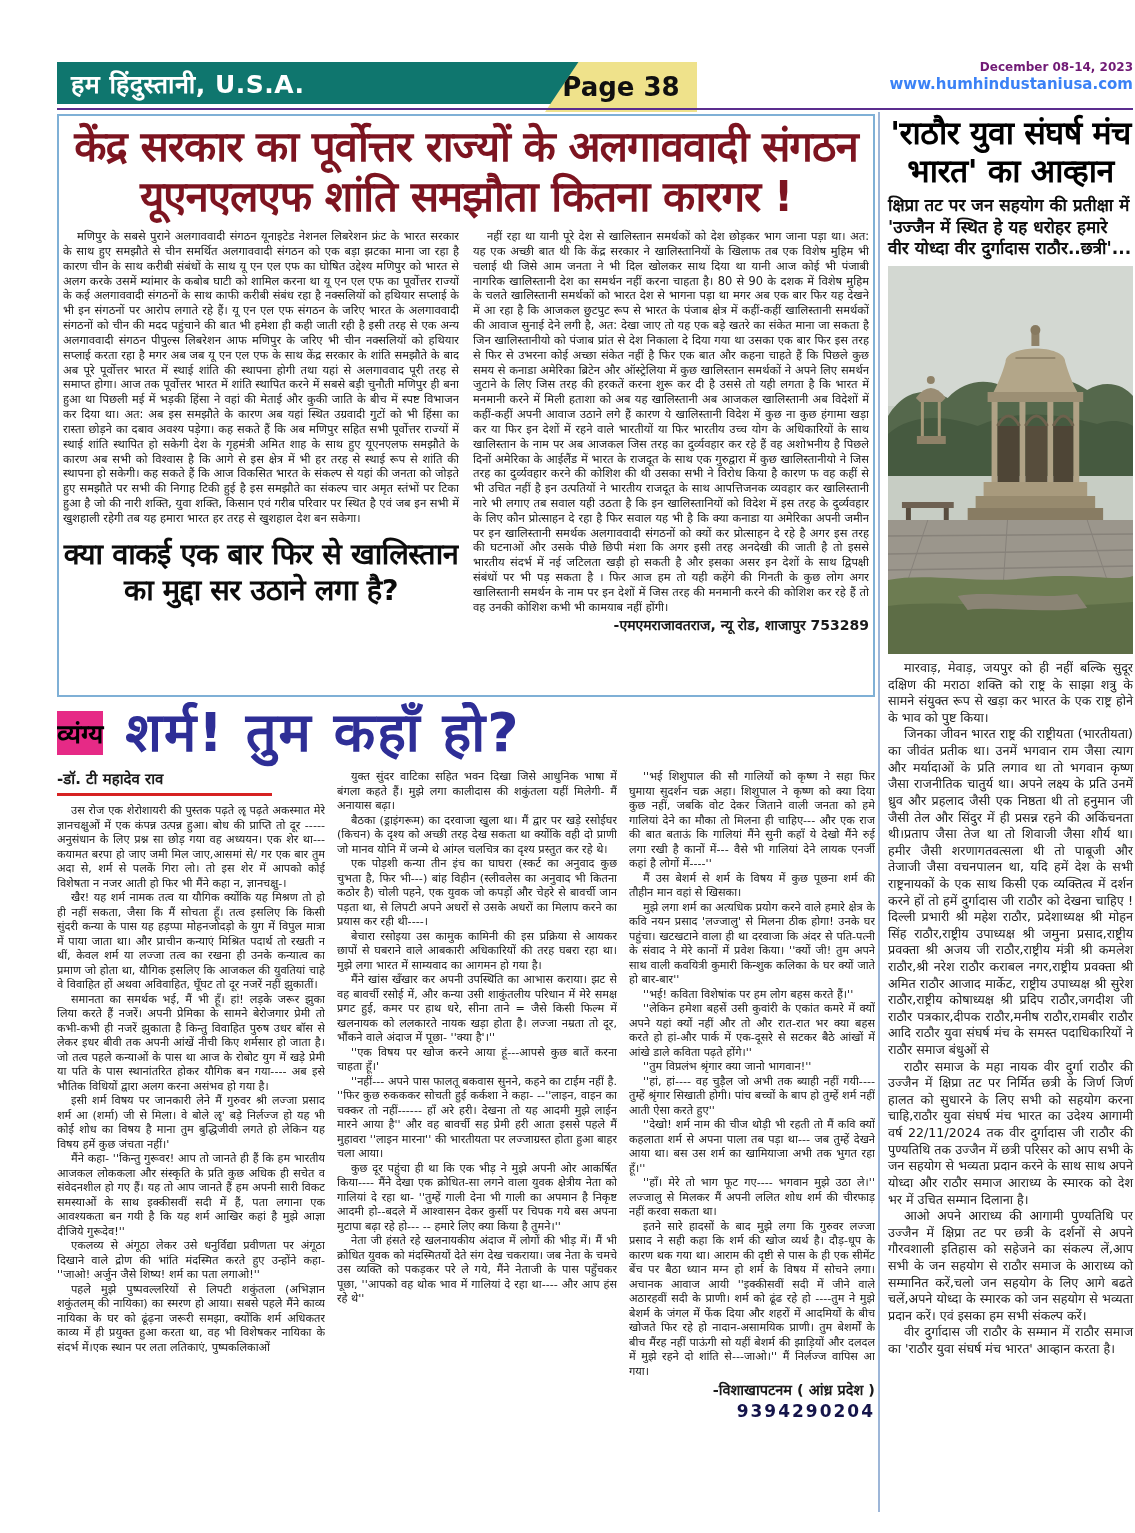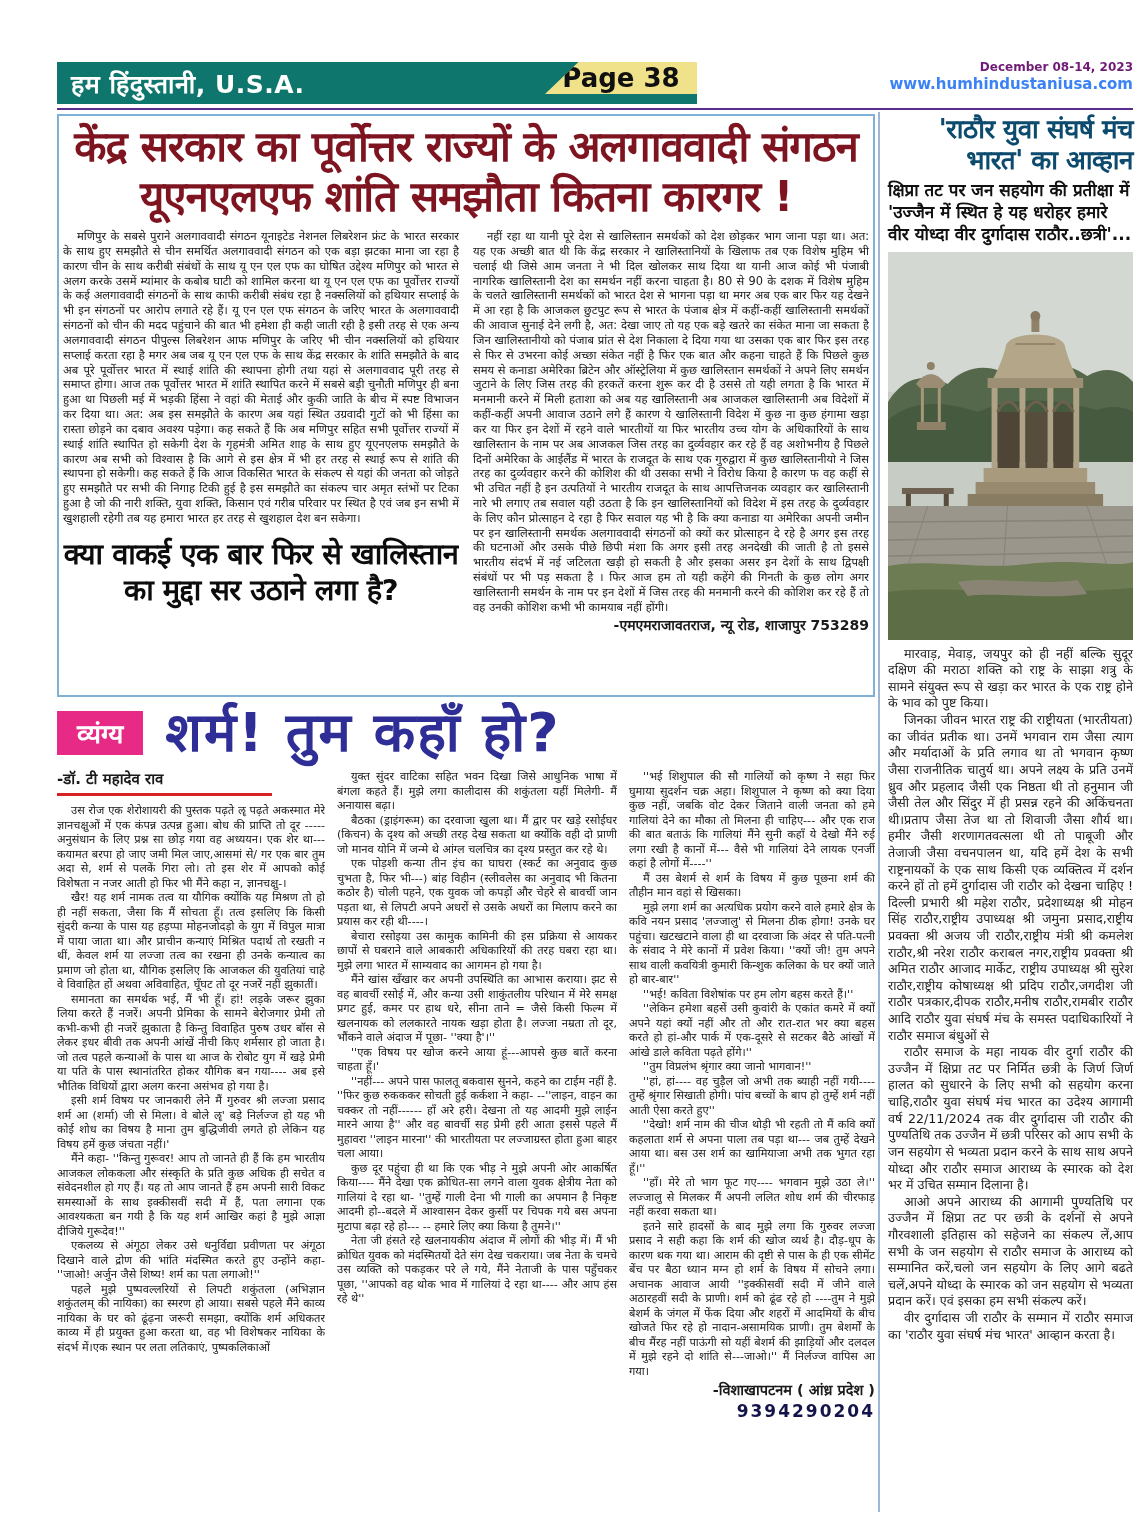--- a/index.html
+++ b/index.html
@@ -3,21 +3,21 @@
 <meta charset="utf-8">
 <style>
   html,body{margin:0;padding:0;background:#e9e9e9;}
   .page{position:relative;width:1135px;height:1533px;background:#ffffff;margin:0 auto;
         font-family:"DejaVu Sans","Liberation Sans",sans-serif;color:#1a1a1a;overflow:hidden;}
   
   .hdr{position:absolute;top:60px;left:57px;width:1076px;height:48px;}
   .brandbar{position:absolute;left:0;top:2px;width:640px;height:42px;background:#0f766e;
             display:flex;align-items:center;padding-left:14px;box-sizing:border-box;}
   .brand{color:#ffffff;font-size:25px;font-weight:800;letter-spacing:.5px;}
-  .pagebadge{position:absolute;left:488px;top:2px;width:152px;height:32px;background:#efe28b;
+  .pagebadge{position:absolute;left:488px;top:2px;width:152px;height:50px;background:#efe28b;
              display:flex;align-items:center;justify-content:center;
              clip-path:polygon(22% 0,100% 0,100% 100%,0 100%);}
   .pagebadge span{font-size:26px;font-weight:800;color:#101010;}
   .hdr-right{position:absolute;right:0;top:0;text-align:right;line-height:1.25;}
   .hdr-date{color:#701a75;font-weight:800;font-size:12px;}
   .hdr-site{color:#3b82f6;font-weight:700;font-size:15px;cursor:pointer;}
   .purple-rule{position:absolute;top:108px;left:57px;width:1076px;height:0;border-top:2px solid #5b2d8e;}
   
   .main-box{position:absolute;top:114px;left:57px;width:818px;height:583px;
             border:2px solid #7fb0d6;box-sizing:border-box;padding:4px 4px;overflow:hidden;}
@@ -25,34 +25,34 @@
                  letter-spacing:-1px;margin:2px 0 8px 0;}
   .main-cols{display:flex;gap:14px;}
   .mcol{width:50%;text-align:justify;font-size:11.4px;line-height:1.3;overflow:hidden;height:428px;}
   .mcol p{margin:0 0 1px 0;text-indent:14px;}
   .sub-head{font-weight:900;color:#0c0c0c;font-size:29px;line-height:1.25;text-align:center;
             letter-spacing:-.5px;margin:10px 0 6px 0;}
   .sig-main{font-weight:800;font-size:14px;text-align:right;margin-top:4px;text-indent:0 !important;}
   
   .satire{position:absolute;top:702px;left:57px;width:818px;height:828px;overflow:hidden;}
   .sat-head-row{display:flex;align-items:center;gap:22px;height:62px;}
-  .sat-badge{background:#e62a86;color:#ffffff;font-weight:800;font-size:26px;padding:4px 20px;}
+  .sat-badge{background:#e62a86;color:#000000;font-weight:800;font-size:26px;padding:4px 0;}
   .sat-headline{color:#2e2e96;font-weight:900;font-size:54px;letter-spacing:2px;line-height:1;}
   .sat-cols{display:flex;gap:12px;margin-top:6px;}
   .scol{text-align:justify;font-size:11.2px;line-height:1.295;overflow:hidden;height:752px;}
   .scol p{margin:0;text-indent:14px;}
   .scol1{width:268px;}.scol2{width:280px;}.scol3{width:246px;}
   .byline{font-weight:800;font-size:15px;text-indent:0 !important;margin-bottom:2px !important;}
   .byline-rule{width:215px;border-top:3px solid #d62222;margin:4px 0 8px 0;}
   .sig-place{font-weight:800;font-size:14.5px;text-align:right;text-indent:0 !important;margin-top:2px !important;}
   .sig-phone{font-weight:800;font-size:17px;text-align:right;letter-spacing:2px;text-indent:0 !important;color:#14144a;}
   
   .sidebar{position:absolute;top:112px;left:878px;width:257px;height:1400px;
            border-left:2px solid #9db6d8;box-sizing:border-box;padding:2px 2px 0 8px;overflow:hidden;}
-  .sb-headline{color:#0c4a6e;font-weight:900;font-size:26px;line-height:1.2;text-align:right;letter-spacing:-.5px;}
+  .sb-headline{color:#000000;font-weight:900;font-size:32px;line-height:1.2;text-align:center;letter-spacing:-.5px;}
   .sb-subhead{font-weight:800;font-size:17px;line-height:1.28;margin-top:4px;color:#111;}
   .sb-photo{width:100%;height:388px;margin-top:6px;display:block;}
   .sb-body{margin-top:6px;font-size:12.6px;line-height:1.32;text-align:justify;}
   .sb-body p{margin:0;text-indent:16px;}
 </style>
 </head>
 <body>
 
 <div class="page">
 

